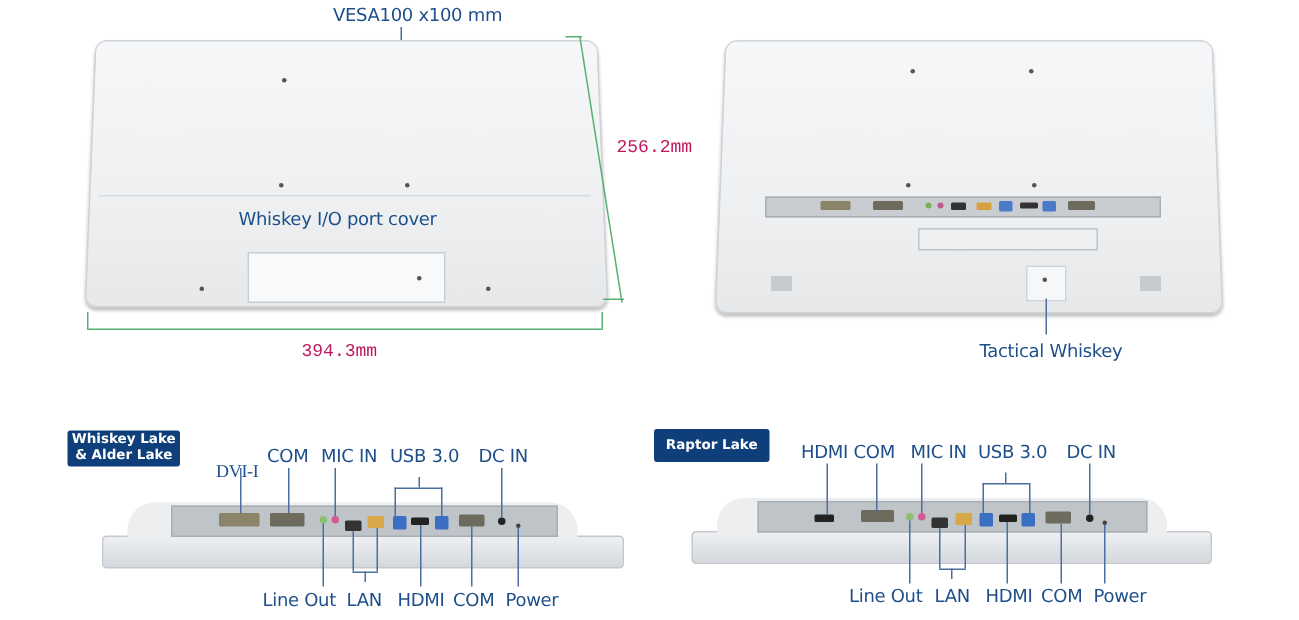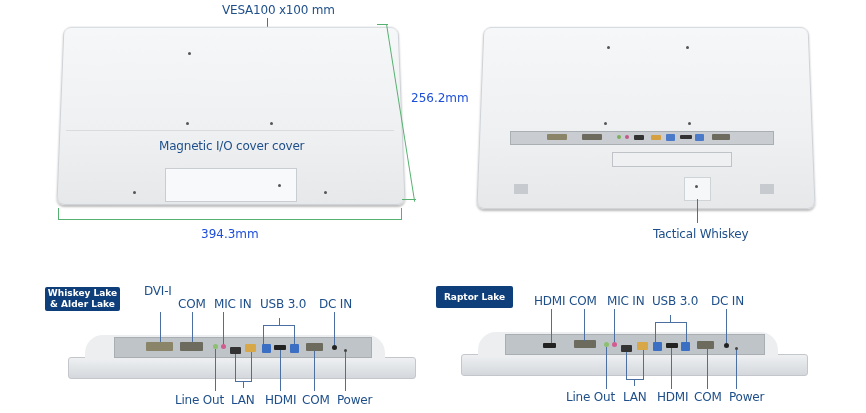--- a/index.html
+++ b/index.html
@@ -1,19 +1,19 @@
 <!DOCTYPE html>
 <html><head>
 <meta charset="utf-8">
 <style>
   html, body { margin:0; padding:0; background:#ffffff; }
   body { width:866px; height:413px; position:relative; overflow:hidden; font-family:"DejaVu Sans", sans-serif; }
   .abs { position:absolute; }
   .lbl-blue { color:#1e4f8a; font-size:12px; white-space:nowrap; letter-spacing:-0.2px; }
-  .lbl-green { color:#1d4ed8; font-size:12px; white-space:nowrap; }
+  .lbl-green { color:#be185d; font-size:12px; white-space:nowrap;font-family:Liberation Mono, monospace; }
   .line { position:absolute; background:#4a6fa0; }
   .gline { position:absolute; background:#56b070; }
   .badge { position:absolute; background:#0f3f7a; color:#fff; font-size:9px; font-weight:bold; text-align:center; border-radius:2px; line-height:11px; display:flex; align-items:center; justify-content:center; }
   
   .panel-back { position:absolute; background:linear-gradient(180deg,#f6f7f8 0%,#eef0f2 60%,#e6e8ea 100%); border:1px solid #cfd3d7; border-radius:6px; box-shadow:0 2px 2px rgba(0,0,0,0.25); }
   .screw { position:absolute; width:3px; height:3px; border-radius:50%; background:#555; }
   .io-strip { position:absolute; background:#c9cdd1; border:1px solid #a9aeb3; }
   .bezel { position:absolute; background:linear-gradient(180deg,#eef0f2,#d4d8dc); border:1px solid #c3c7cb; border-radius:3px; }
   .port { position:absolute; border-radius:1px; }
 </style>
@@ -28,21 +28,21 @@
   <div class="panel-back" style="left:60px;top:24px;width:340px;height:178px;border-radius:8px;transform:perspective(600px) rotateX(8deg);"></div>
   <div class="abs" style="left:66px;top:130px;width:328px;height:1px;background:#d9dcdf;"></div>
   <div class="abs" style="left:165px;top:168px;width:130px;height:32px;background:#f8f9fa;border:1px solid #c9cdd1;"></div>
   <div class="screw" style="left:188px;top:52px;"></div>
   <div class="screw" style="left:186px;top:122px;"></div>
   <div class="screw" style="left:270px;top:122px;"></div>
   <div class="screw" style="left:278px;top:184px;"></div>
   <div class="screw" style="left:133px;top:191px;"></div>
   <div class="screw" style="left:324px;top:191px;"></div>
 
-  <div class="lbl-blue abs" style="left:159px;top:139px;font-size:12px;">Magnetic I/O cover cover</div>
+  <div class="lbl-blue abs" style="left:159px;top:139px;font-size:12px;">Whiskey I/O port cover</div>
 
   <div class="gline" style="left:377px;top:24px;width:11px;height:1px;"></div>
   <div class="gline" style="left:388px;top:24px;width:1px;height:180px;transform-origin:top;transform:rotate(-9deg);left:386px;"></div>
   <div class="gline" style="left:402px;top:199px;width:14px;height:1px;"></div>
   <div class="lbl-green abs" style="left:411px;top:91px;">256.2mm</div>
 
   <div class="gline" style="left:58px;top:208px;width:1px;height:12px;"></div>
   <div class="gline" style="left:58px;top:219px;width:343px;height:1px;"></div>
   <div class="gline" style="left:401px;top:208px;width:1px;height:12px;"></div>
   <div class="lbl-green abs" style="left:201px;top:227px;">394.3mm</div>
@@ -71,21 +71,21 @@
   <div class="screw" style="left:604px;top:122px;"></div>
   <div class="screw" style="left:688px;top:122px;"></div>
 
   <div class="line" style="left:697px;top:199px;width:1px;height:24px;"></div>
   <div class="lbl-blue abs" style="left:653px;top:227px;">Tactical Whiskey</div>
 </div>
 
 <div>
   <div class="badge" style="left:45px;top:287px;width:75px;height:24px;">Whiskey Lake &amp; Alder Lake</div>
 
-  <div class="lbl-blue abs" style="left:144px;top:284px;">DVI-I</div>
+  <div class="lbl-blue abs" style="left:144px;top:307px;font-family:Liberation Serif, serif;">DVI-I</div>
   <div class="lbl-blue abs" style="left:178px;top:297px;">COM</div>
   <div class="lbl-blue abs" style="left:214px;top:297px;">MIC IN</div>
   <div class="lbl-blue abs" style="left:260px;top:297px;">USB 3.0</div>
   <div class="lbl-blue abs" style="left:319px;top:297px;">DC IN</div>
 
   <div class="bezel" style="left:68px;top:357px;width:346px;height:20px;"></div>
   <div class="abs" style="left:85px;top:335px;width:300px;height:24px;background:#eceef0;border-radius:18px 18px 0 0;"></div>
   <div class="io-strip" style="left:114px;top:337px;width:256px;height:19px;background:#bfc4c9;"></div>
 
   <div class="port" style="left:146px;top:342px;width:27px;height:9px;background:#8a8468;"></div>

